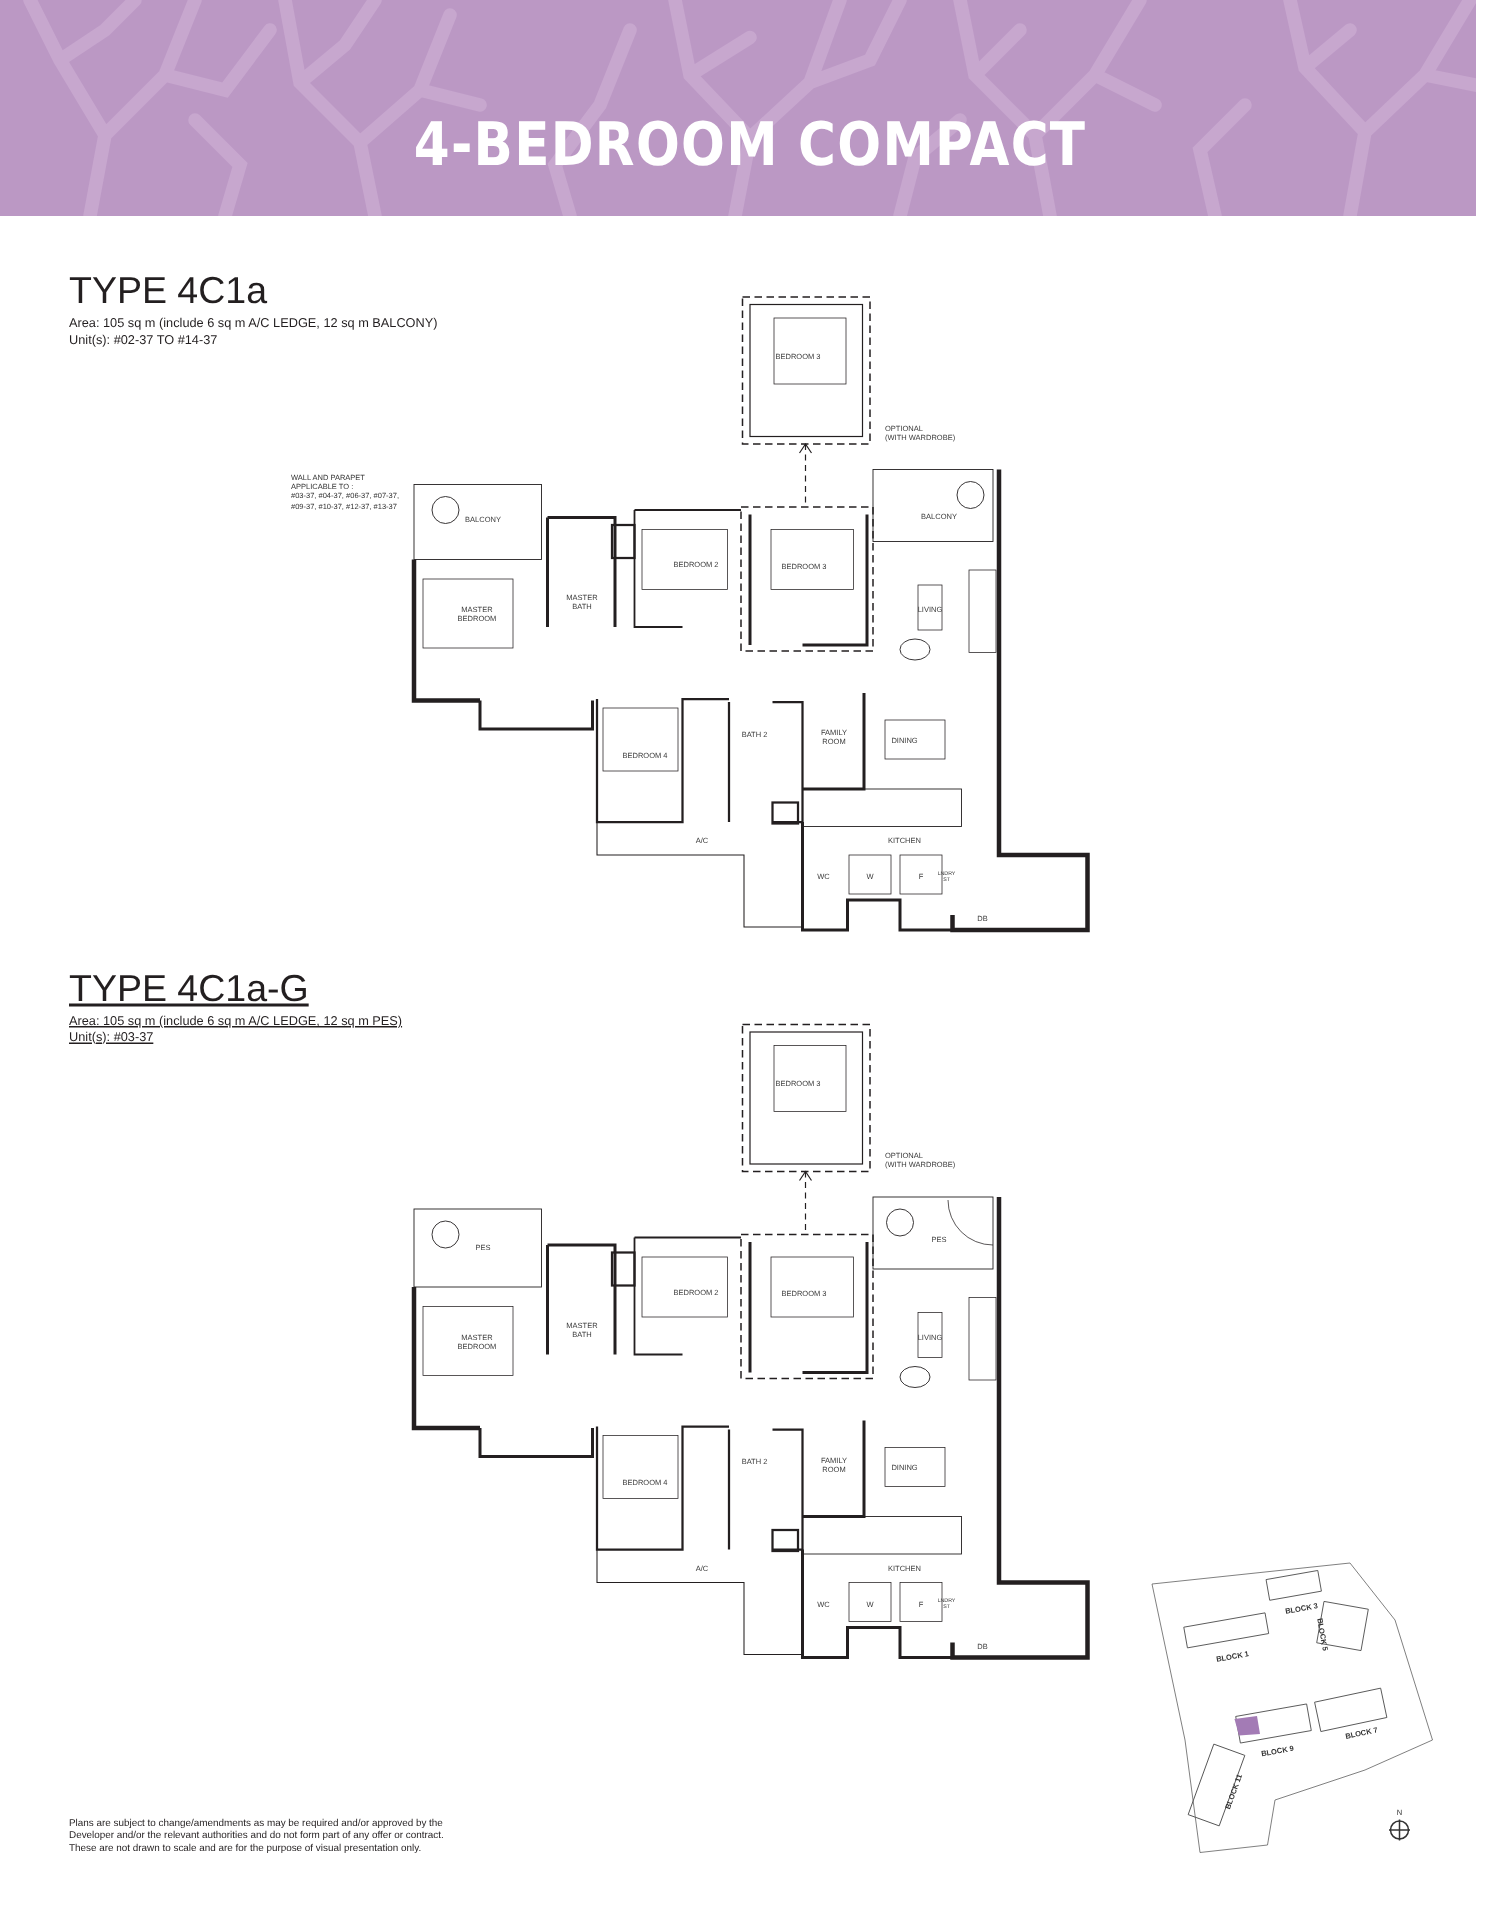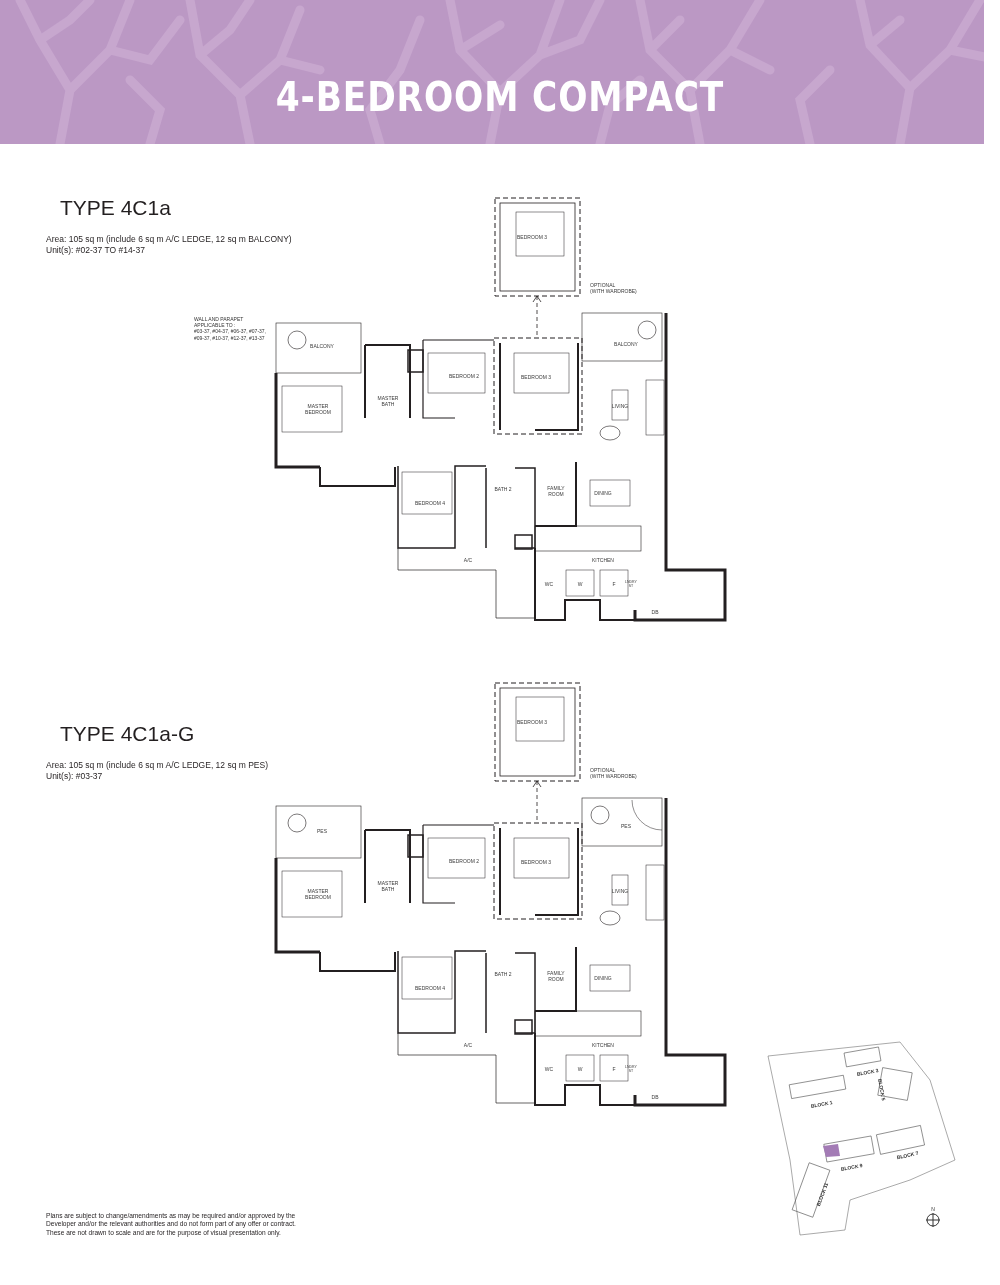--- a/index.html
+++ b/index.html
@@ -4,21 +4,21 @@
 <style>
   html, body { margin:0; padding:0; }
   body { width:1000px; height:1285px; background:#ffffff; position:relative; overflow:hidden;
          font-family:"Liberation Sans", sans-serif; color:#231f20; }
   .header { position:absolute; left:0; top:0; width:984px; height:144px; background:#bb98c4; overflow:hidden; }
   .header svg.trees { position:absolute; left:0; top:0; }
   .header h1 { position:absolute; left:0; top:74px; width:1000px; margin:0; text-align:center;
                font-family:"DejaVu Sans", sans-serif; font-weight:bold; font-size:40px; letter-spacing:1px;
                color:#ffffff; transform:scaleX(0.86); transform-origin:center; }
   .type-block { position:absolute; left:46px; }
-  .type-title { font-size:21px; color:#231f20; margin:14px; line-height:24px; }
+  .type-title { font-size:25px; color:#231f20; margin:0; line-height:24px; }
   .type-meta { font-size:8.5px; color:#231f20; line-height:10.5px; margin-top:4px; }
   .plan { position:absolute; }
   .plan svg text { font-family:"Liberation Sans", sans-serif; fill:#3a3a3a; }
   .disclaimer { position:absolute; left:46px; top:1212px; width:290px; font-size:6.6px; line-height:8.4px; color:#231f20; }
   .keyplan { position:absolute; left:760px; top:1040px; }
 </style>
 </head>
 <body>
 
 <div class="header">
@@ -36,21 +36,21 @@
 </div>
 
 <div class="type-block" style="top:182px;">
   <p class="type-title">TYPE 4C1a</p>
   <div class="type-meta">
     <div>Area: 105 sq m (include 6 sq m A/C LEDGE, 12 sq m BALCONY)</div>
     <div>Unit(s): #02-37 TO #14-37</div>
   </div>
 </div>
 
-<div class="type-block" style="top:708px;">
+<div class="type-block" style="top:647px;text-decoration:underline;">
   <p class="type-title">TYPE 4C1a-G</p>
   <div class="type-meta">
     <div>Area:  105 sq m (include 6 sq m A/C LEDGE, 12 sq m PES)</div>
     <div>Unit(s):  #03-37</div>
   </div>
 </div>
 
 <div style="position:absolute; left:194px; top:316px; font-size:5px; line-height:6.2px; color:#333;">
   <div>WALL AND PARAPET</div>
   <div>APPLICABLE TO :</div>

